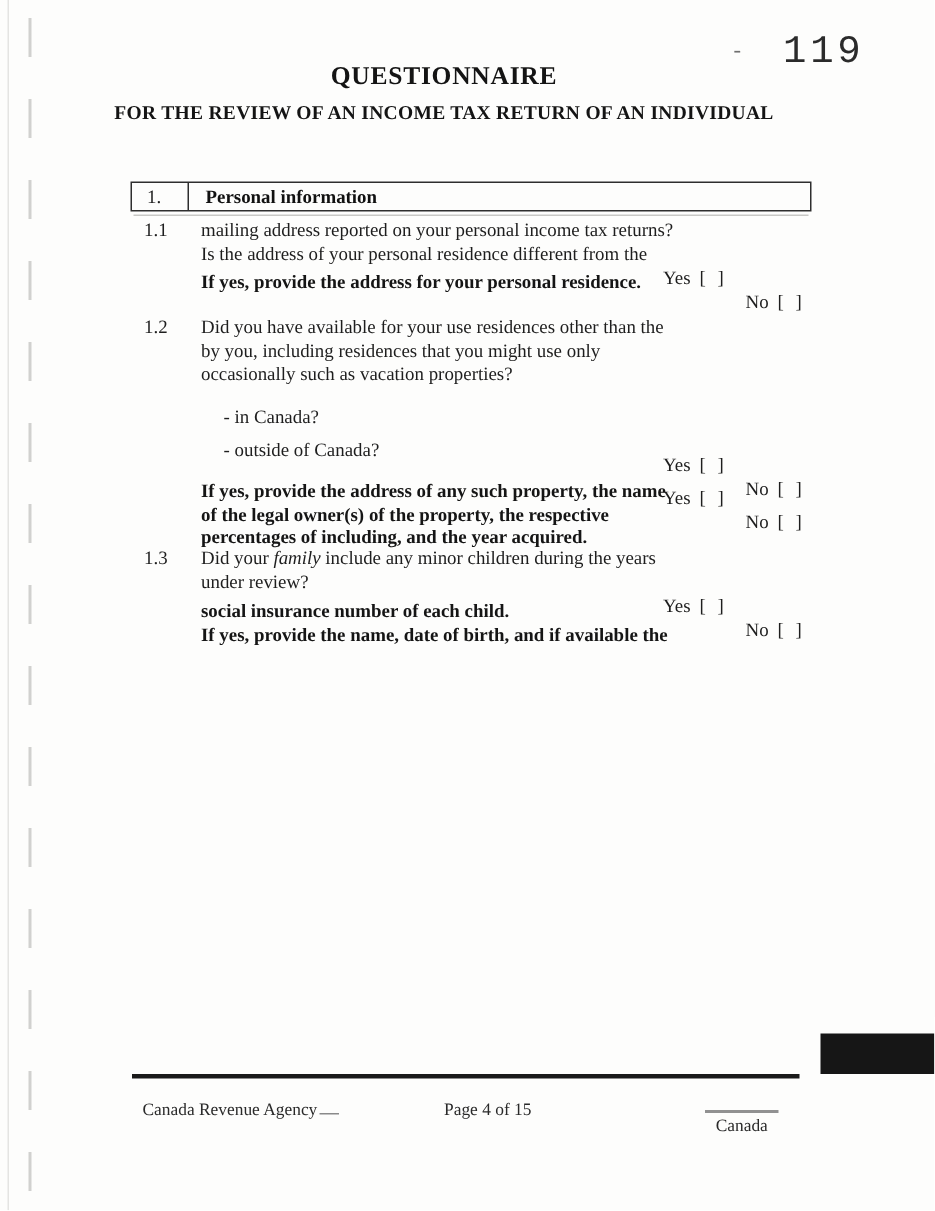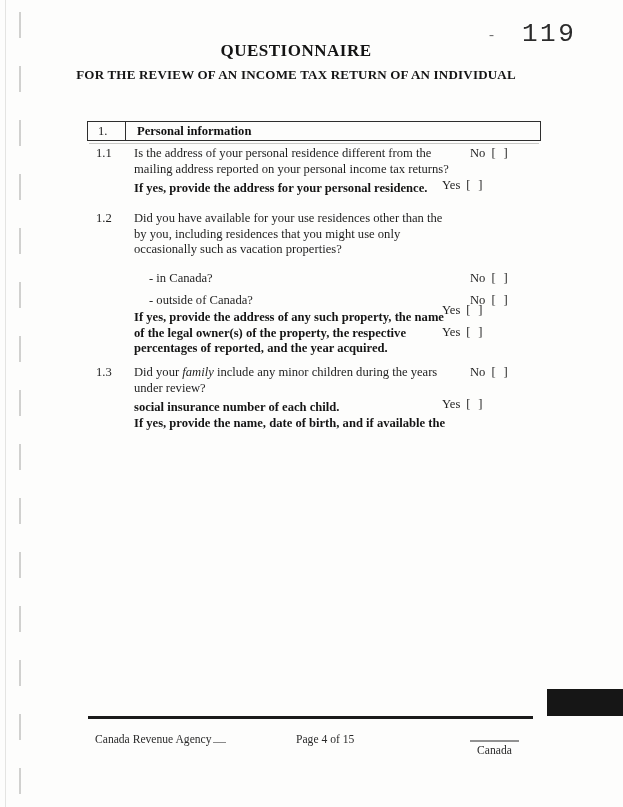--- a/index.html
+++ b/index.html
@@ -31,21 +31,21 @@
   
   .qnum{position:absolute;left:96px;font-size:12.6px;}
   .qtext{position:absolute;left:134px;font-size:12.6px;line-height:15.5px;}
   .qtext div{white-space:nowrap;}
   .bold{font-weight:bold;color:#151515;}
   .sub-item{position:absolute;left:149px;font-size:12.6px;white-space:nowrap;}
   .ital{font-style:italic;}
   
   .yn{position:absolute;font-size:12.6px;white-space:nowrap;}
   .yn-yes{left:442px;margin-top:32px;}
-  .yn-no{left:470px;}
+  .yn-no{left:497px;margin-top:48px;}
   .box{margin-left:6px;white-space:pre;letter-spacing:.5px;}
   
   .footer-rule{position:absolute;left:88px;top:716px;width:445px;height:2.6px;background:#1a1a1a;}
   .footer-agency{position:absolute;left:95px;top:733px;font-size:11.6px;color:#2a2a2a;}
   .underscore{display:inline-block;width:13px;height:3px;border-bottom:1px solid #8a8a8a;margin-left:1px;}
   .footer-page{position:absolute;left:296px;top:733px;font-size:11.6px;color:#2a2a2a;}
   .initial-line{position:absolute;left:470px;top:740px;width:49px;height:1.5px;background:#919191;}
   .initial-label{position:absolute;left:470px;top:744px;width:49px;text-align:center;font-size:11.6px;color:#2a2a2a;}
 </style>
 </head>
@@ -64,22 +64,22 @@
   <div class="doc-subtitle">FOR THE REVIEW OF AN INCOME TAX RETURN OF AN INDIVIDUAL</div>
 
   <div class="section-box">
     <div class="section-num">1.</div>
     <div class="section-title">Personal information</div>
   </div>
   <div class="ghost-line"></div>
 
   <div class="qnum" style="top:146px">1.1</div>
   <div class="qtext" style="top:146px">
+    <div>mailing address reported on your personal income tax returns?</div>
     <div>Is the address of your personal residence different from the</div>
-    <div>mailing address reported on your personal income tax returns?</div>
   </div>
   <span class="yn yn-yes" style="top:146px"><span>Yes</span><span class="box">[  ]</span></span>
   <span class="yn yn-no" style="top:146px"><span>No</span><span class="box">[  ]</span></span>
   <div class="qtext bold" style="top:181px">
     <div>If yes, provide the address for your personal residence.</div>
   </div>
 
   <div class="qnum" style="top:211px">1.2</div>
   <div class="qtext" style="top:211px">
     <div>Did you have available for your use residences other than the</div>
@@ -88,24 +88,24 @@
   </div>
 
   <div class="sub-item" style="top:271px">- in Canada?</div>
   <span class="yn yn-yes" style="top:271px"><span>Yes</span><span class="box">[  ]</span></span>
   <span class="yn yn-no" style="top:271px"><span>No</span><span class="box">[  ]</span></span>
 
   <div class="sub-item" style="top:293px">- outside of Canada?</div>
   <span class="yn yn-yes" style="top:293px"><span>Yes</span><span class="box">[  ]</span></span>
   <span class="yn yn-no" style="top:293px"><span>No</span><span class="box">[  ]</span></span>
 
-  <div class="qtext bold" style="top:310px">
+  <div class="qtext bold" style="top:320px">
     <div>If yes, provide the address of any such property, the name</div>
     <div>of the legal owner(s) of the property, the respective</div>
-    <div>percentages of reported, and the year acquired.</div>
+    <div>percentages of including, and the year acquired.</div>
   </div>
 
   <div class="qnum" style="top:365px">1.3</div>
   <div class="qtext" style="top:365px">
     <div><span>Did your </span><span class="ital">family</span><span> include any minor children during the years</span></div>
     <div>under review?</div>
   </div>
   <span class="yn yn-yes" style="top:365px"><span>Yes</span><span class="box">[  ]</span></span>
   <span class="yn yn-no" style="top:365px"><span>No</span><span class="box">[  ]</span></span>
 

